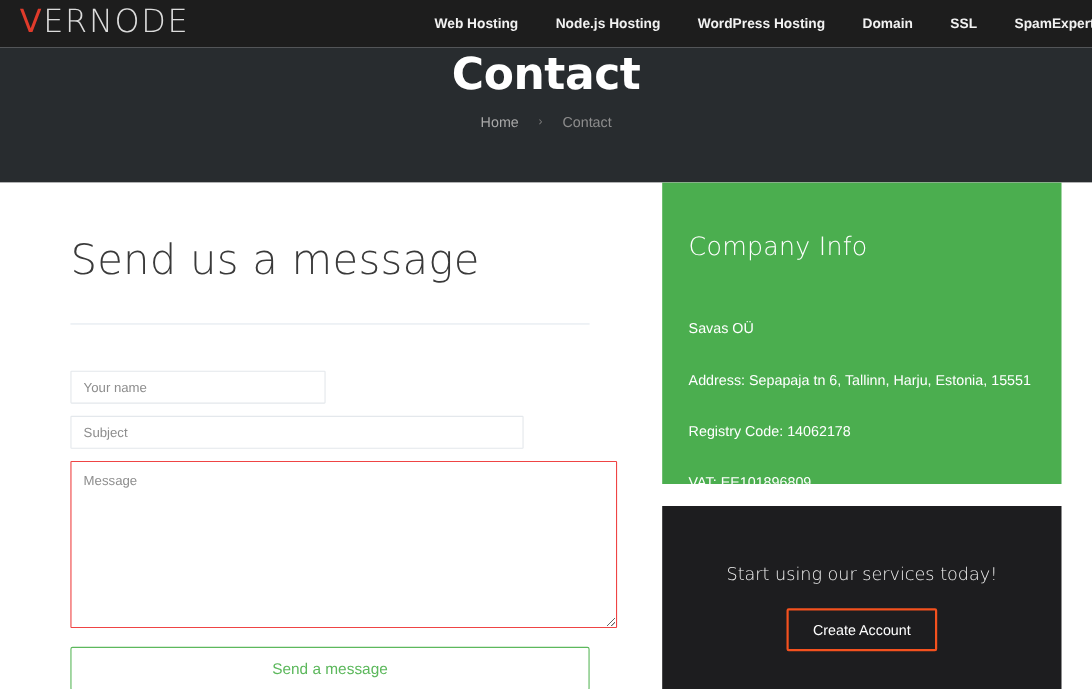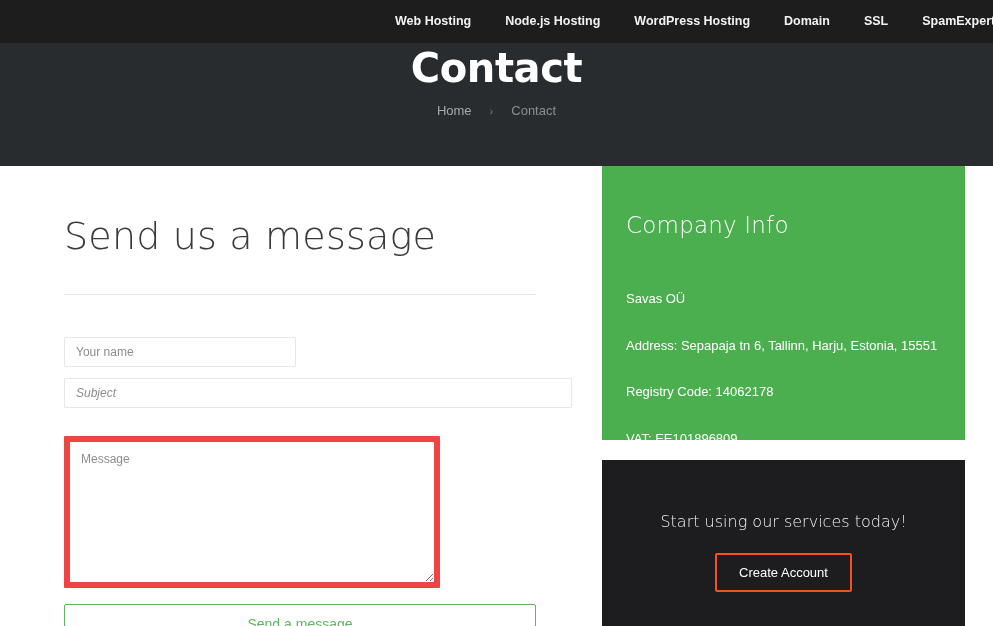--- a/index.html
+++ b/index.html
@@ -129,26 +129,26 @@
     height: 30px;
     font-size: 12px;
     color: #4b4b4b;
     padding: 0 11px;
     font-family: "Liberation Sans", sans-serif;
     outline: none;
     border-radius: 1px;
   }
   .field::placeholder { color: #8d8d8d; }
   .field.half { width: 232px; }
-  .field.full { width: 508px; margin-top: 11px; font-style: italic; }
+  .field.full { width: 412px; margin-top: 11px; }
   .msg {
-    margin-top: 28px;
-    width: 376px;
+    margin-top: 11px;
+    width: 497px;
     height: 152px;
-    border: 6px solid #ef4444;
+    border: 1px solid #ef4444;
     background: #ffffff;
     font-size: 12px;
     color: #4b4b4b;
     padding: 10px 11px;
     font-family: "Liberation Sans", sans-serif;
     outline: none;
     resize: vertical;
     border-radius: 1px;
   }
   .msg::placeholder { color: #8d8d8d; }
@@ -221,20 +221,23 @@
     padding: 10px 22px;
     cursor: pointer;
     font-family: "Liberation Sans", sans-serif;
     border-radius: 2px;
   }
 </style>
 </head>
 <body>
 
 <div class="topbar">
+  <div class="logo">
+    <span class="accent">V</span><span>ERNODE</span>
+  </div>
   <div class="nav">
     <a class="nav-item" href="#">Web Hosting</a>
     <a class="nav-item" href="#">Node.js Hosting</a>
     <a class="nav-item" href="#">WordPress Hosting</a>
     <a class="nav-item" href="#">Domain</a>
     <a class="nav-item" href="#">SSL</a>
     <a class="nav-item" href="#">SpamExperts</a>
   </div>
 </div>
 

